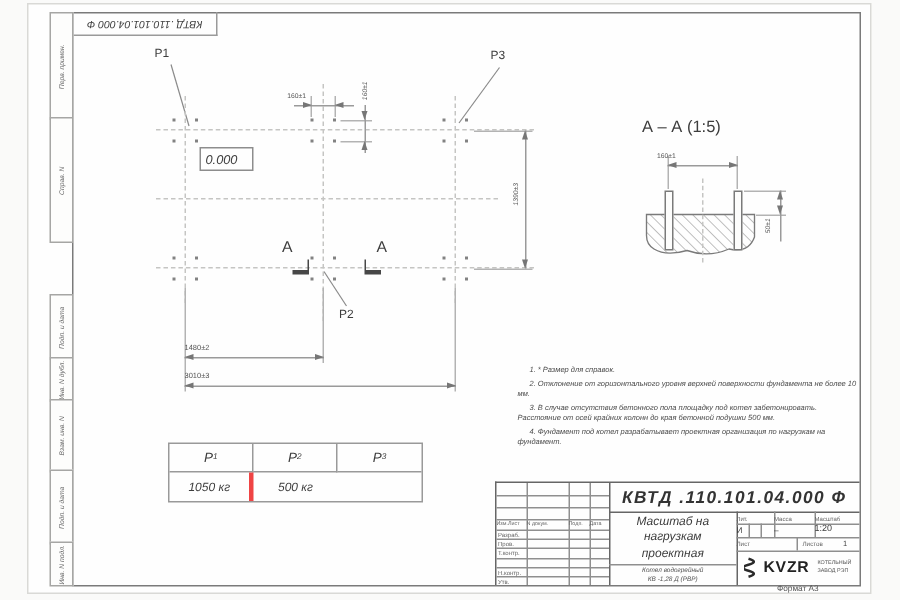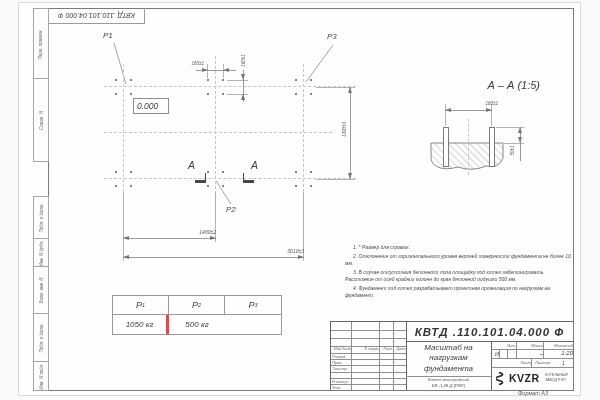--- a/index.html
+++ b/index.html
@@ -1,20 +1,20 @@
 <!DOCTYPE html>
 <html><head>
 <meta charset="utf-8">
 <style>
   html,body{margin:0;padding:0;background:#f4f4f2;}
   #canvas{position:relative;width:600px;height:400px;background:#fafaf9;overflow:hidden;
           font-family:"Liberation Sans",sans-serif;}
   .abs{position:absolute;}
-  .t{position:absolute;font-style:italic;color:#3d3d3d;white-space:nowrap;}
-  .c{text-align:right;}
+  .t{position:absolute;color:#3d3d3d;white-space:nowrap;}
+  .c{text-align:left;}
   .hl{position:absolute;height:1px;background:#9a9a9a;}
   .vl{position:absolute;width:1px;background:#9a9a9a;}
   .ext{background:#b3b3b3;}
   .clh{position:absolute;height:0;border-top:1px dashed #c5c5c3;}
   .clv{position:absolute;width:0;border-left:1px dashed #c5c5c3;}
   .bg{position:absolute;width:17px;height:16px;}
   .bg i{position:absolute;width:2px;height:2px;background:#828282;}
   .bg i:nth-child(1){left:0;top:0;} .bg i:nth-child(2){right:0;top:0;}
   .bg i:nth-child(3){left:0;bottom:0;} .bg i:nth-child(4){right:0;bottom:0;}
   .ar{position:absolute;width:0;height:0;border-style:solid;}
@@ -249,21 +249,21 @@
     <div class="t" style="left:1px;top:56.5px;font-size:4px;color:#666;">Н.контр.</div>
     <div class="t" style="left:1px;top:62.5px;font-size:4px;color:#666;">Утв.</div>
 
     <div class="abs" style="left:75px;top:0;width:167px;height:19px;display:flex;align-items:center;justify-content:center;">
       <span style="font-style:italic;font-weight:bold;font-size:11.5px;color:#333;letter-spacing:1px;white-space:nowrap;">КВТД .110.101.04.000  Ф</span>
     </div>
 
     <div class="abs" style="left:75px;top:19px;width:85px;height:35px;display:flex;flex-direction:column;align-items:center;justify-content:center;font-style:italic;font-size:8px;color:#3d3d3d;line-height:10.5px;">
       <span>Масштаб на</span>
       <span>нагрузкам</span>
-      <span>фундамента</span>
+      <span>проектная</span>
     </div>
 
     <div class="abs" style="left:75px;top:54px;width:85px;height:14px;display:flex;flex-direction:column;align-items:center;justify-content:center;font-style:italic;font-size:4.3px;color:#555;line-height:5.8px;">
       <span>Котел водогрейный</span>
       <span>КВ -1,28  Д  (РВР)</span>
     </div>
 
     <div class="t c" style="left:160px;top:20.5px;width:25px;font-size:4px;color:#666;">Лит.</div>
     <div class="t c" style="left:185px;top:20.5px;width:27px;font-size:4px;color:#666;">Масса</div>
     <div class="t c" style="left:212px;top:20.5px;width:30px;font-size:4px;color:#666;">Масштаб</div>

